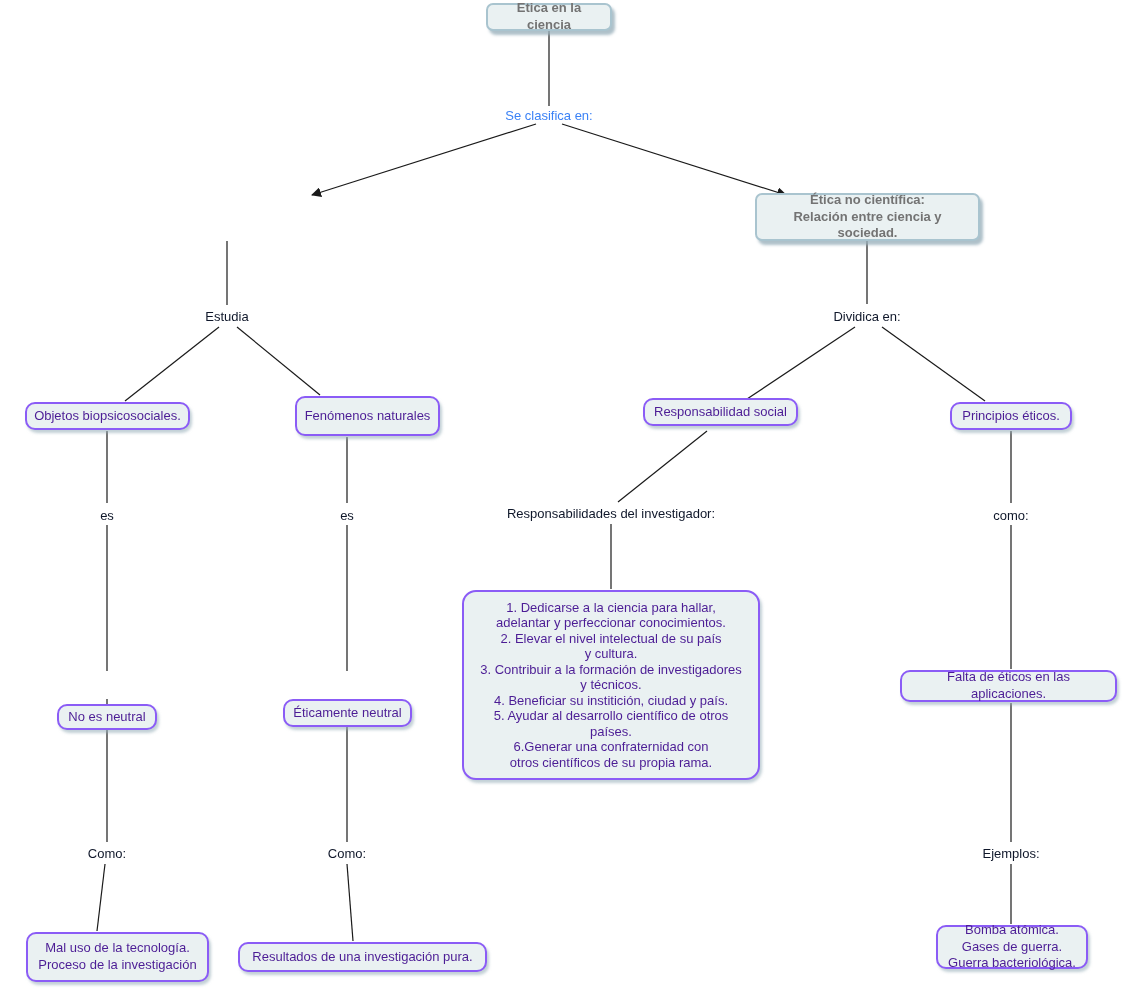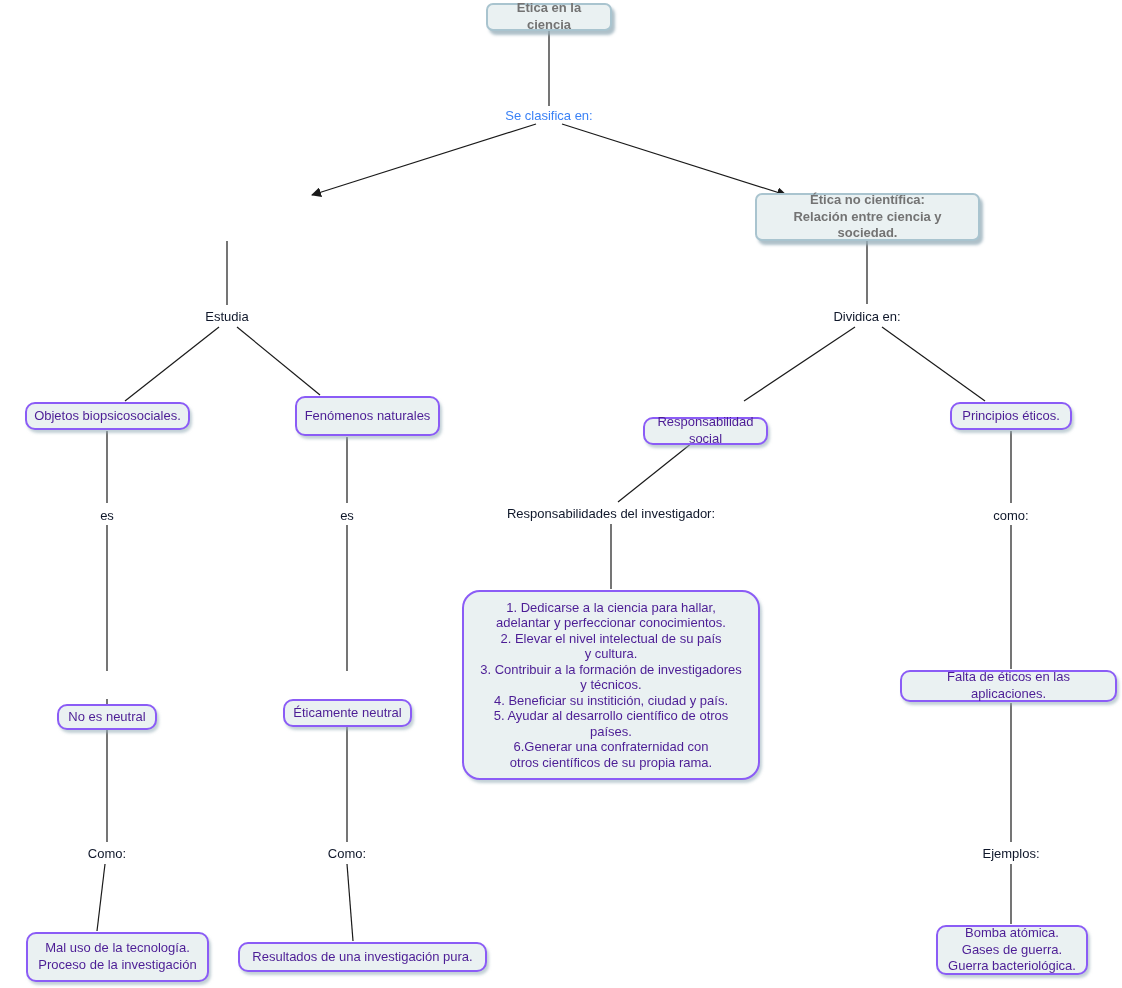--- a/index.html
+++ b/index.html
@@ -73,25 +73,25 @@
   <div class="node title" style="left:486px; top:3px; width:126px; height:28px;">Etica en la ciencia</div>
 
 
   <div class="node title" style="left:755px; top:193px; width:225px; height:48px;">Ética no científica:
 Relación entre ciencia y sociedad.</div>
 
   <div class="node" style="left:25px; top:402px; width:165px; height:28px;">Objetos biopsicosociales.</div>
 
   <div class="node" style="left:275px; top:396px; width:145px; height:40px;margin-left:20px;">Fenómenos naturales</div>
 
-  <div class="node" style="left:643px; top:417px; width:125px; height:28px;">Responsabilidad social</div>
+  <div class="node" style="left:643px; top:398px; width:155px; height:28px;">Responsabilidad social</div>
 
   <div class="node" style="left:950px; top:402px; width:122px; height:28px;">Principios éticos.</div>
 
-  <div class="node list" style="left:462px; top:590px; width:298px; height:190px;border-radius:18px;">1. Dedicarse a la ciencia para hallar,
+  <div class="node list" style="left:462px; top:590px; width:298px; height:190px;">1. Dedicarse a la ciencia para hallar,
 adelantar y perfeccionar conocimientos.
 2. Elevar el nivel intelectual de su país
 y cultura.
 3. Contribuir a la formación de investigadores
 y técnicos.
 4. Beneficiar su institición, ciudad y país.
 5. Ayudar al desarrollo científico de otros
 países.
 6.Generar una confraternidad con
 otros científicos de su propia rama.</div>
@@ -100,21 +100,21 @@
 
   <div class="node" style="left:283px; top:672px; width:129px; height:28px;margin-top:27px;">Éticamente neutral</div>
 
   <div class="node" style="left:900px; top:670px; width:217px; height:32px;">Falta de éticos en las aplicaciones.</div>
 
   <div class="node" style="left:2px; top:932px; width:183px; height:50px;margin-left:24px;">Mal uso de la tecnología.
 Proceso de la investigación</div>
 
   <div class="node" style="left:238px; top:942px; width:249px; height:30px;">Resultados de una investigación pura.</div>
 
-  <div class="node" style="left:936px; top:925px; width:152px; height:50px;">Bomba atómica.
+  <div class="node" style="left:936px; top:925px; width:152px; height:44px;">Bomba atómica.
 Gases de guerra.
 Guerra bacteriológica.</div>
 
   <div class="label navy" style="left:549px; top:115px;">Se clasifica en:</div>
 
   <div class="label" style="left:227px; top:316px;">Estudia</div>
 
   <div class="label" style="left:867px; top:316px;">Dividica en:</div>
 
   <div class="label" style="left:107px; top:515px;">es</div>

